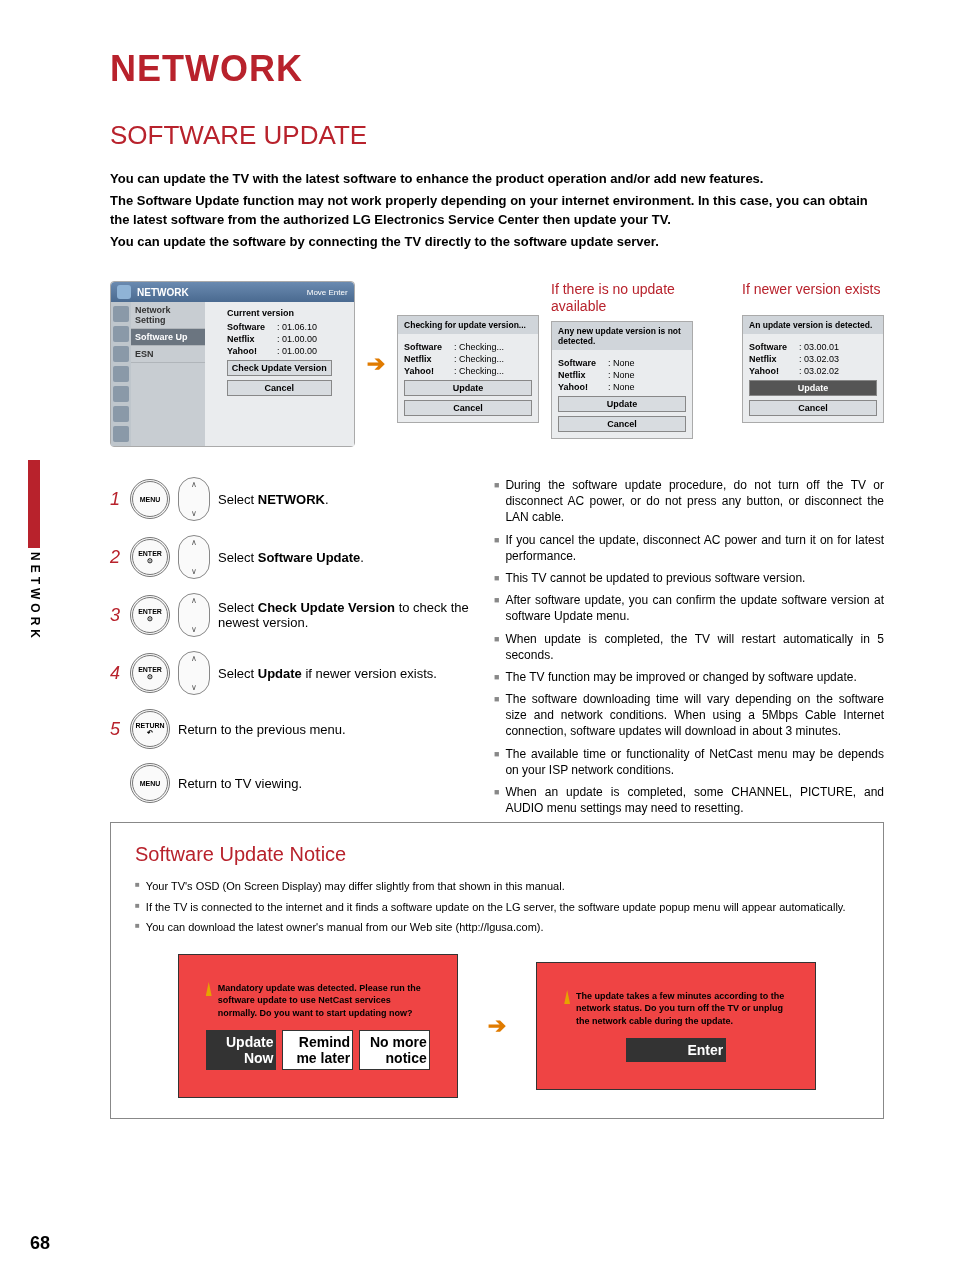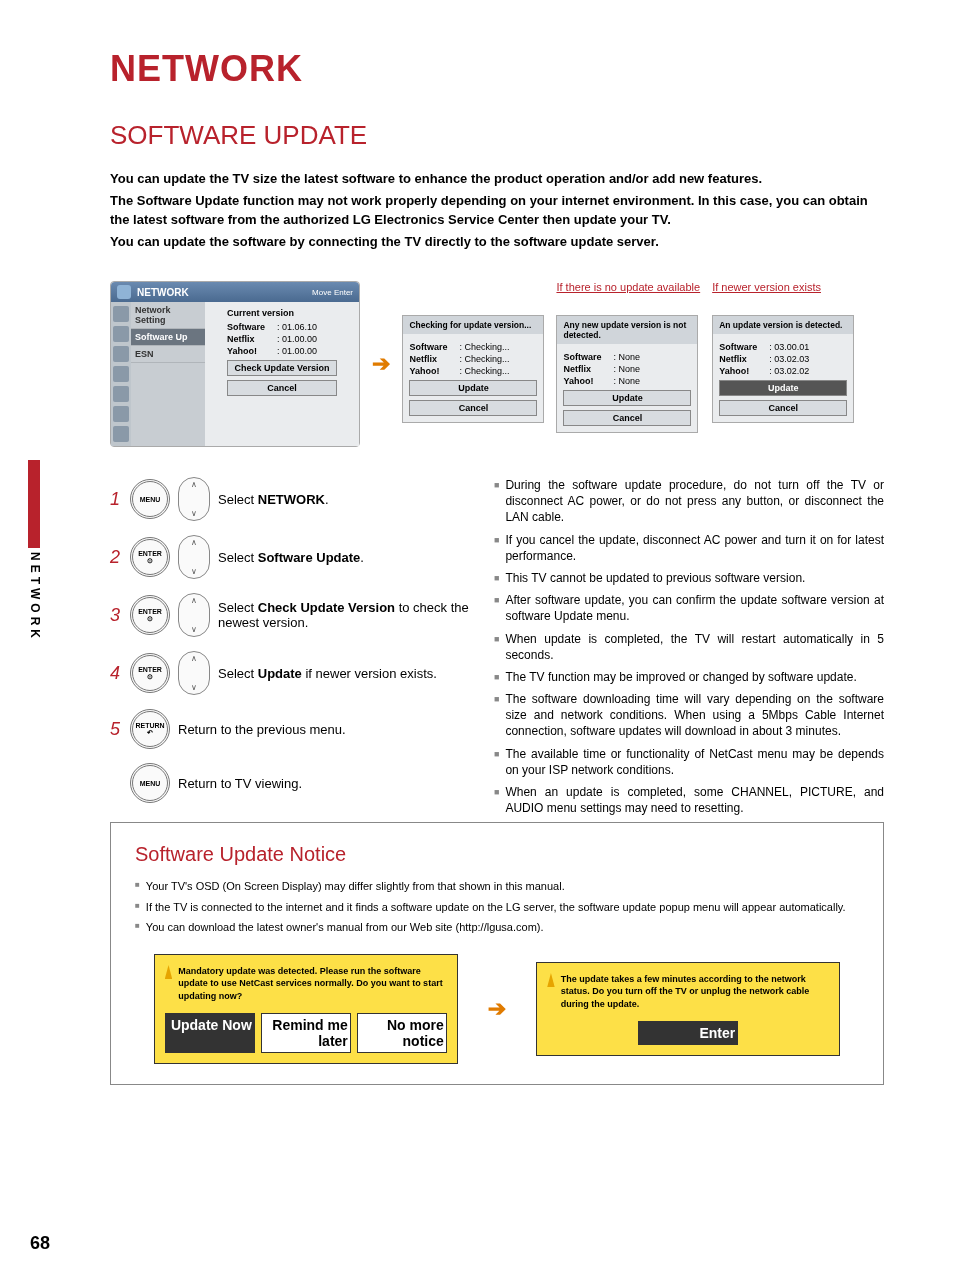--- a/index.html
+++ b/index.html
@@ -26,38 +26,38 @@
   .menu-main .btn { border:1px solid #888; background:#d8dce0; text-align:center; font-size:9px; font-weight:bold; margin-top:4px; padding:2px;}
   .arrow { color:#e07b00; font-size:22px; align-self:center; font-weight:bold;}
   .state-panel { width:142px; border:1px solid #aaa; background:#eaecee; font-size:9px; padding:0; position:relative;}
   .state-hdr { background:#d0d5da; font-weight:bold; padding:4px 6px; font-size:8.5px; }
   .state-body { padding:6px;}
   .state-body .row { display:flex; margin:2px 0;}
   .state-body .row span:first-child{width:50px;font-weight:bold;}
   .state-body .btn { border:1px solid #888; background:#d8dce0; text-align:center; font-weight:bold; margin-top:4px; padding:2px;}
   .state-body .btn.dark { background:#555; color:#fff;}
   .state-col { display:flex; flex-direction:column; gap:6px;}
-  .state-caption { color:#b8222c; font-size:11px; line-height:1.2; min-height:28px;text-decoration:underline;}
+  .state-caption { color:#b8222c; font-size:14px; line-height:1.2; min-height:28px;}
   .midrow { display:flex; gap:24px; margin-top:30px;}
   .steps { flex:0 0 360px;}
   .step { display:flex; align-items:center; gap:8px; margin-bottom:14px;}
   .step-num { color:#b8222c; font-size:18px; font-style:italic; width:12px;}
   .remote-btn { width:40px;height:40px;border:3px double #777;border-radius:50%;display:flex;align-items:center;justify-content:center;font-size:7px;font-weight:bold;background:#fafafa;flex-direction:column;}
   .dir-pad { width:32px;height:44px;border:1px solid #888;border-radius:16px;display:flex;flex-direction:column;align-items:center;justify-content:space-between;padding:2px;background:#fafafa;}
   .dir-pad span{font-size:8px;color:#555;}
   .step-text { font-size:13px; flex:1;}
   .notes { flex:1; font-size:12px;}
   .notes li { list-style:none; display:flex; margin-bottom:6px; line-height:1.35; text-align:justify;}
   .notes li::before { content:"■"; color:#888; font-size:9px; margin-right:6px; line-height:1.8;}
   .notice-box { border:1px solid #888; padding:20px 24px; }
   .notice-title { color:#b8222c; font-size:20px; margin-bottom:12px;}
   .notice-list li{ list-style:none; display:flex; font-size:11px; line-height:1.5; margin-bottom:4px;}
   .notice-list li::before{ content:"■"; color:#888; font-size:8px; margin-right:6px; line-height:1.8;}
   .popup-row { display:flex; align-items:center; justify-content:center; gap:30px; margin-top:18px;}
-  .popup { width:304px; border:1px solid #333; background:#fde047; padding:10px; font-size:9px;}
+  .popup { width:280px; border:1px solid #333; background:#ef4444; padding:27px; font-size:9px;}
   .popup-text { display:flex; gap:6px; font-weight:bold; line-height:1.4; margin-bottom:10px;}
   .popup-text .warn{ width:16px;height:14px; background:#e6a400; display:inline-block; clip-path: polygon(50% 0,100% 100%,0 100%);}
   .popup-btns { display:flex; gap:6px; justify-content:center;}
   .popup-btns .b { flex:1; border:1px solid #333; text-align:right; padding:3px 2px; font-size:14px; font-weight:bold;}
   .popup-btns .b.dark{ background:#fff;}
   .popup-btns .b.solid { background:#333;color:#fff;}
   .side-tab { position:absolute; left:28px; top:460px; width:20px; height:120px; background:#fff;}
   .side-tab .bar { width:12px; height:88px; background:#b8222c; margin-bottom:4px;}
   .side-tab .txt { writing-mode:vertical-rl; text-orientation:mixed; font-size:12px; letter-spacing:4px; font-weight:bold;}
   .page-num { position:absolute; left:30px; bottom:18px; font-size:18px; font-weight:bold;}
@@ -69,21 +69,21 @@
   <div class="bar"></div>
   <div class="txt">NETWORK</div>
 </div>
 
 <div class="page">
 
   <div class="title-main">NETWORK</div>
   <div class="title-sub">SOFTWARE UPDATE</div>
 
   <div class="intro">
-    <p>You can update the TV size the latest software to enhance the product operation and/or add new features.</p>
+    <p>You can update the TV with the latest software to enhance the product operation and/or add new features.</p>
     <p>The Software Update function may not work properly depending on your internet environment. In this case, you can obtain the latest software from the authorized LG Electronics Service Center then update your TV.</p>
     <p>You can update the software by connecting the TV directly to the software update server.</p>
   </div>
 
   <div class="diagram-row">
 
     <div class="menu-panel">
       <div class="menu-hdr">
         <span class="menu-hdr-icon"></span>
         <span>NETWORK</span>

